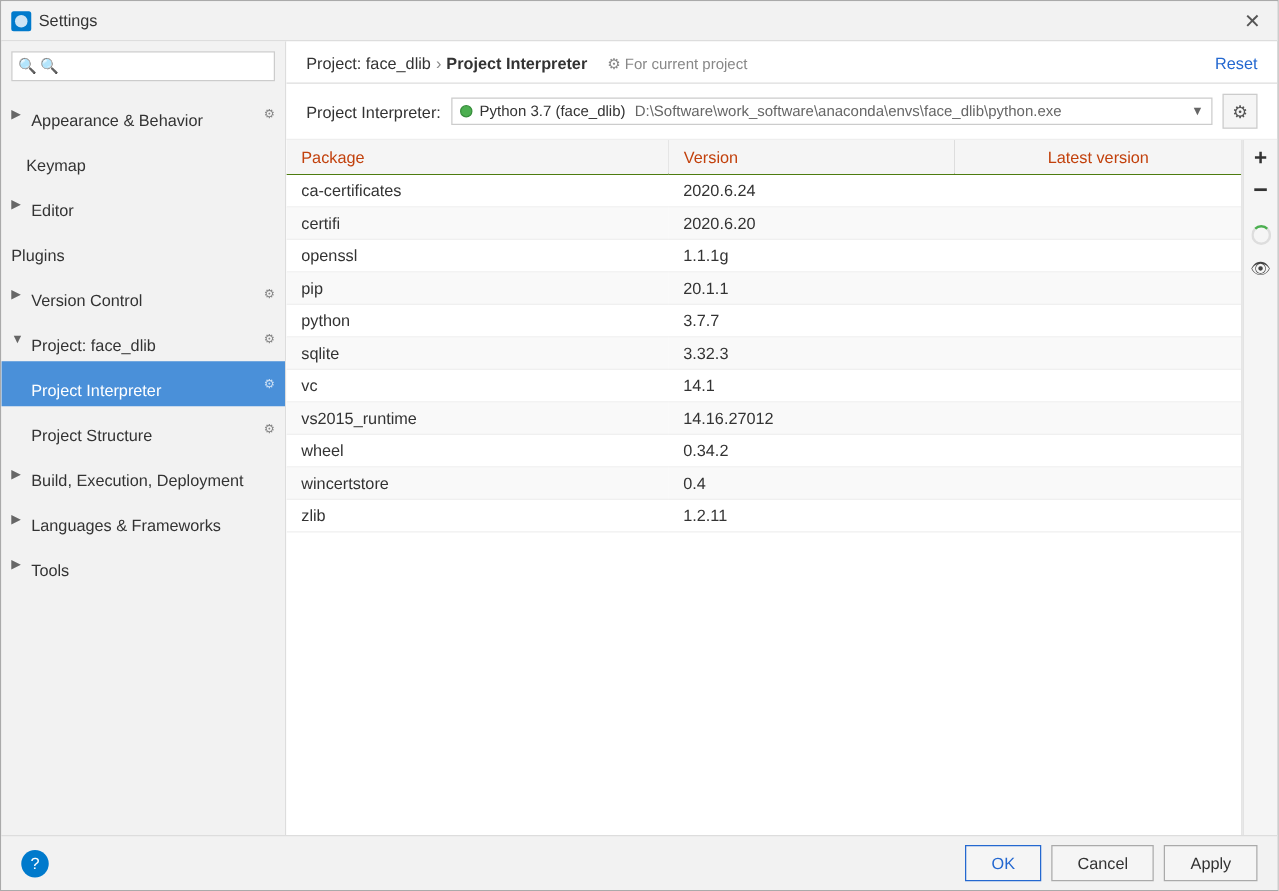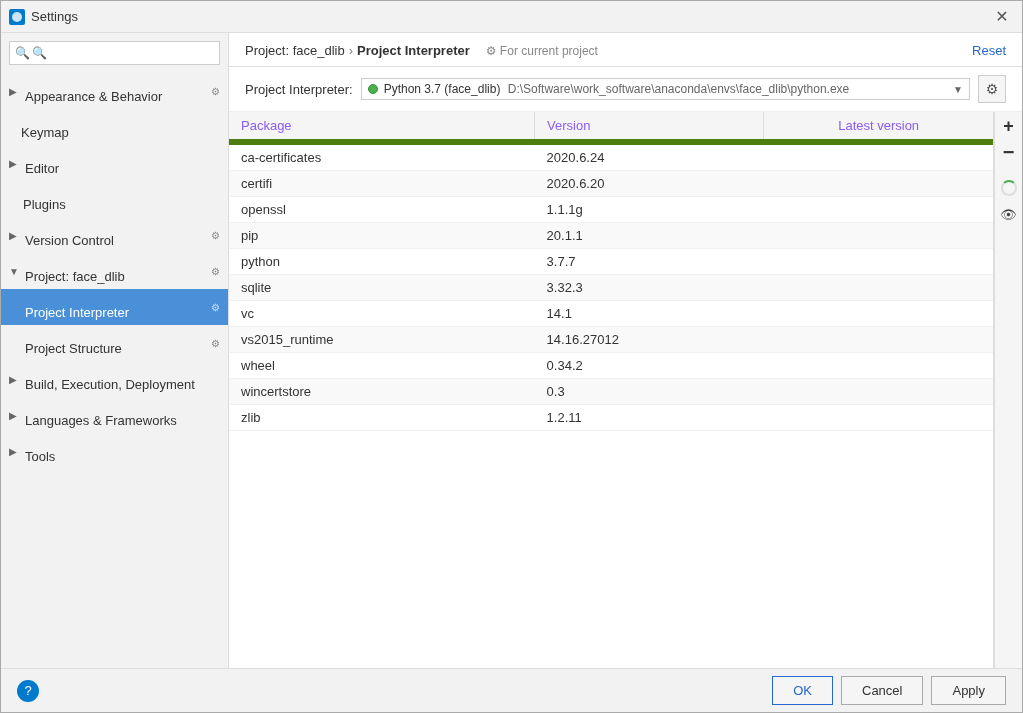--- a/index.html
+++ b/index.html
@@ -199,27 +199,27 @@
       flex: 1;
       overflow-y: auto;
       border-right: 1px solid #ddd;
     }
     .packages-table {
       width: 100%;
       border-collapse: collapse;
     }
     .packages-table th {
       background: #f5f5f5;
-      border-bottom: 6px solid #4d7c0f;
+      border-bottom: 1px solid #4d7c0f;
       border-right: 1px solid #ddd;
       padding: 6px 12px;
       text-align: center;
       font-weight: normal;
       font-size: 13px;
-      color: #8b5cf6;
+      color: #c2410c;
       position: sticky;
       top: 0;
       z-index: 1;
     }
     .packages-table th:last-child { border-right: none; }
     .packages-table td {
       padding: 5px 12px;
       border-bottom: 1px solid #f0f0f0;
       font-size: 13px;
       color: #333;
@@ -330,21 +330,21 @@
         <span class="nav-label">Appearance &amp; Behavior</span>
         <span style="font-size:10px;color:#888;margin-left:4px;">⚙</span>
       </div>
       <div class="nav-item" style="padding-left:20px;">
         <span class="nav-label">Keymap</span>
       </div>
       <div class="nav-item" style="padding-left:8px;">
         <span class="arrow">▶</span>
         <span class="nav-label">Editor</span>
       </div>
-      <div class="nav-item" style="padding-left:22px;justify-content:flex-end;">
+      <div class="nav-item" style="padding-left:8px;justify-content:flex-end;">
         <span class="nav-label">Plugins</span>
       </div>
       <div class="nav-item" style="padding-left:8px;">
         <span class="arrow">▶</span>
         <span class="nav-label">Version Control</span>
         <span style="font-size:10px;color:#888;margin-left:4px;">⚙</span>
       </div>
       <div class="nav-item" style="padding-left:8px;">
         <span class="arrow">▼</span>
         <span class="nav-label">Project: face_dlib</span>
@@ -447,21 +447,21 @@
     <td>14.16.27012</td>
     <td></td>
   </tr>
                 <tr>
     <td>wheel</td>
     <td>0.34.2</td>
     <td></td>
   </tr>
                 <tr>
     <td>wincertstore</td>
-    <td>0.3</td>
+    <td>0.4</td>
     <td></td>
   </tr>
                 <tr>
     <td>zlib</td>
     <td>1.2.11</td>
     <td></td>
   </tr>
               </tbody>
           </table>
         </div>

